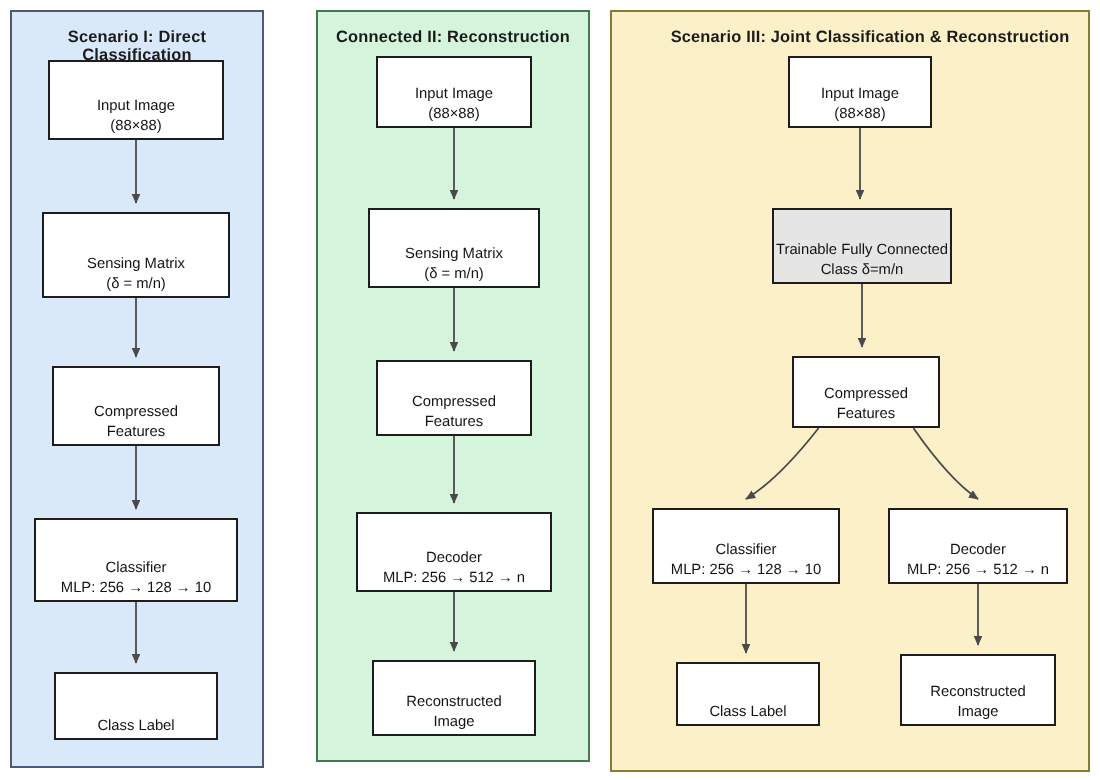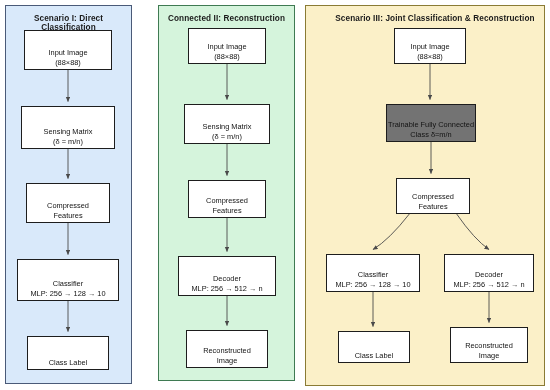--- a/index.html
+++ b/index.html
@@ -89,21 +89,21 @@
       <span class="l1">Reconstructed</span>
       <span class="l2">Image</span>
     </div>
     <div class="panel" style="left: 305px; top: 5px; width: 240px; height: 381px; background: rgb(251, 240, 200); border: 1px solid rgb(138, 123, 52);">
       <div class="panel-title" style="top: 8px; margin-left: 20px;">Scenario III: Joint Classification &amp; Reconstruction</div>
     </div>
     <div class="node" style="left: 394px; top: 28px; width: 72px; height: 36px; background: rgb(255, 255, 255); border: 1.3px solid rgb(29, 29, 29); color: rgb(19, 19, 19);">
       <span class="l1">Input Image</span>
       <span class="l2">(88×88)</span>
     </div>
-    <div class="node" style="left: 386px; top: 104px; width: 90px; height: 38px; background: #737373; border: 1.3px solid rgb(29, 29, 29); color: rgb(19, 19, 19);">
+    <div class="node" style="left: 386px; top: 104px; width: 90px; height: 38px; background: #e5e5e5; border: 1.3px solid rgb(29, 29, 29); color: rgb(19, 19, 19);">
       <span class="l1">Trainable Fully Connected</span>
       <span class="l2">Class δ=m/n</span>
     </div>
     <div class="node" style="left: 396px; top: 178px; width: 74px; height: 36px; background: rgb(255, 255, 255); border: 1.3px solid rgb(29, 29, 29); color: rgb(19, 19, 19);">
       <span class="l1">Compressed</span>
       <span class="l2">Features</span>
     </div>
     <div class="node" style="left: 326px; top: 254px; width: 94px; height: 38px; background: rgb(255, 255, 255); border: 1.3px solid rgb(29, 29, 29); color: rgb(19, 19, 19);">
       <span class="l1">Classifier</span>
       <span class="l2">MLP: 256 → 128 → 10</span>

